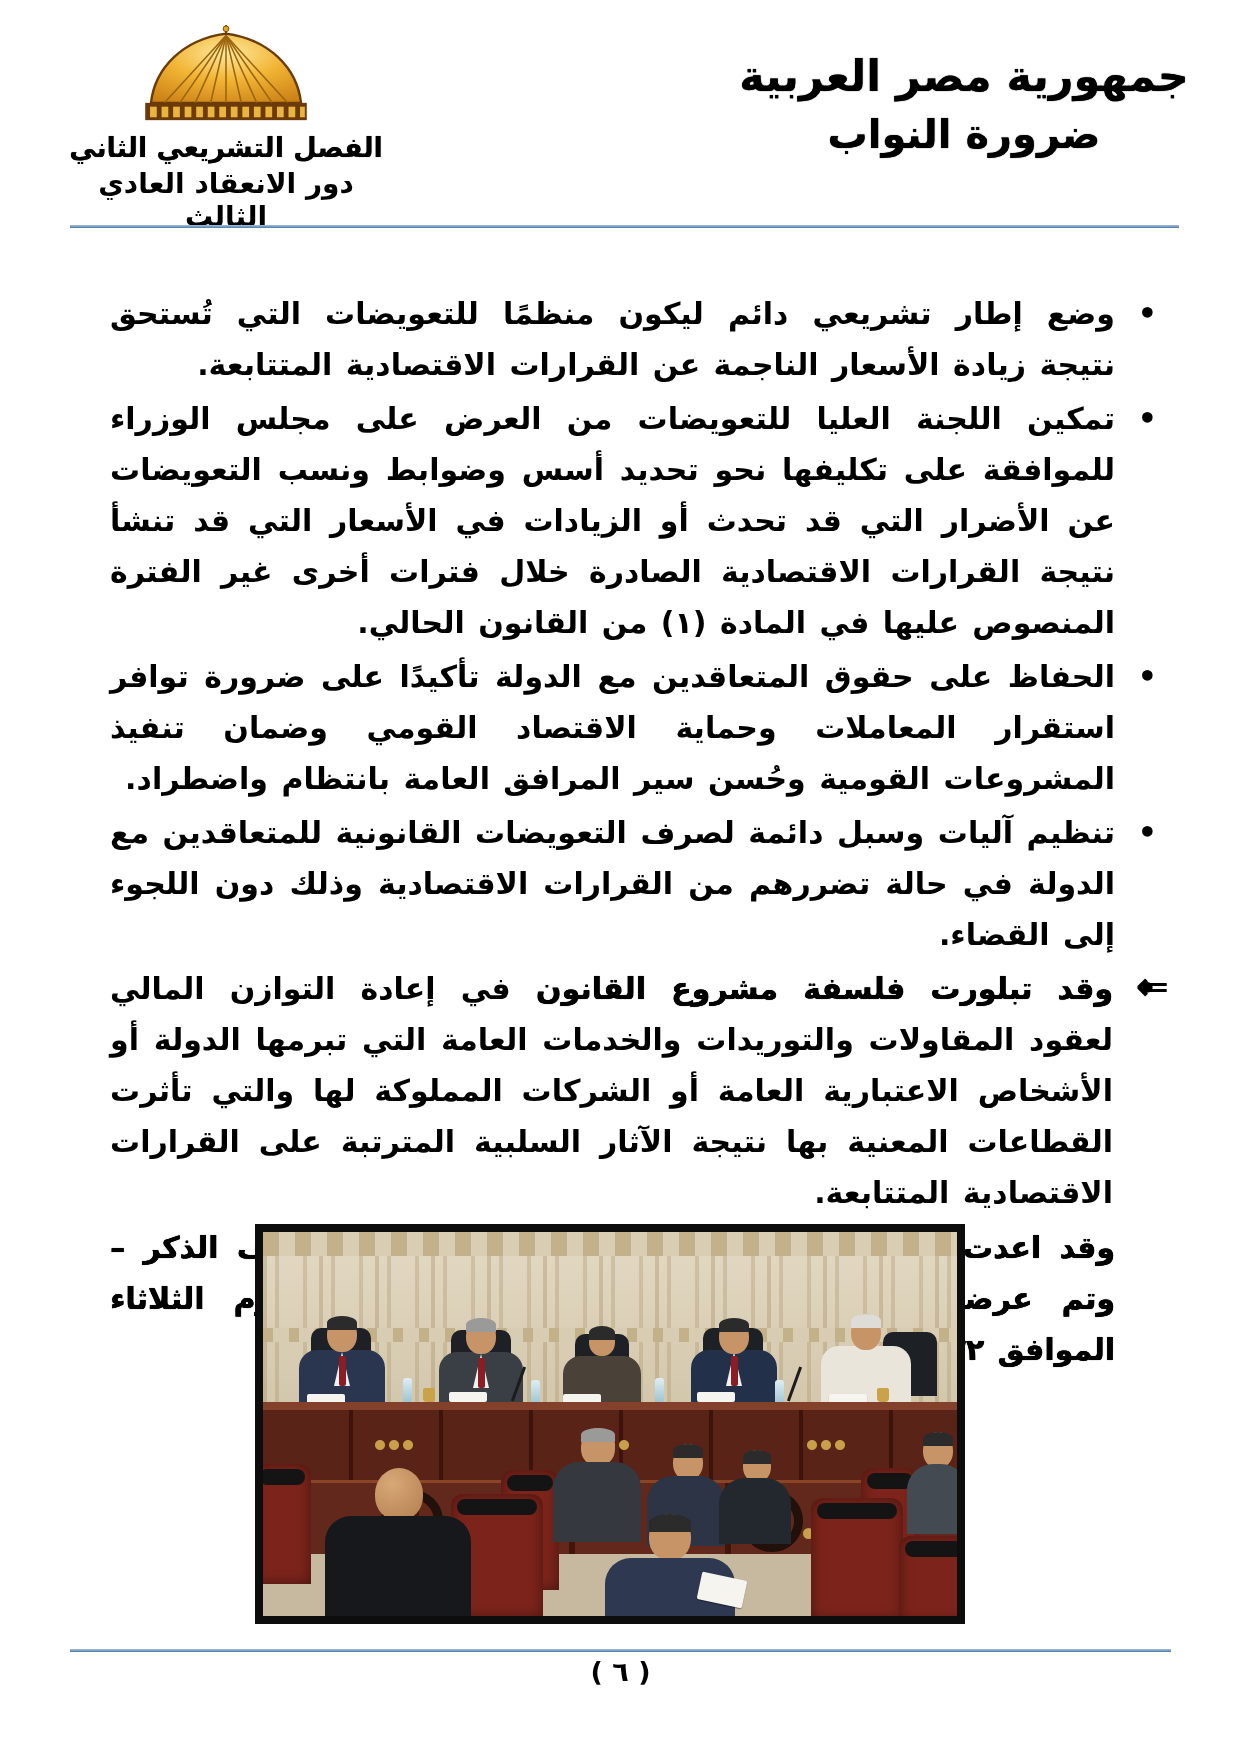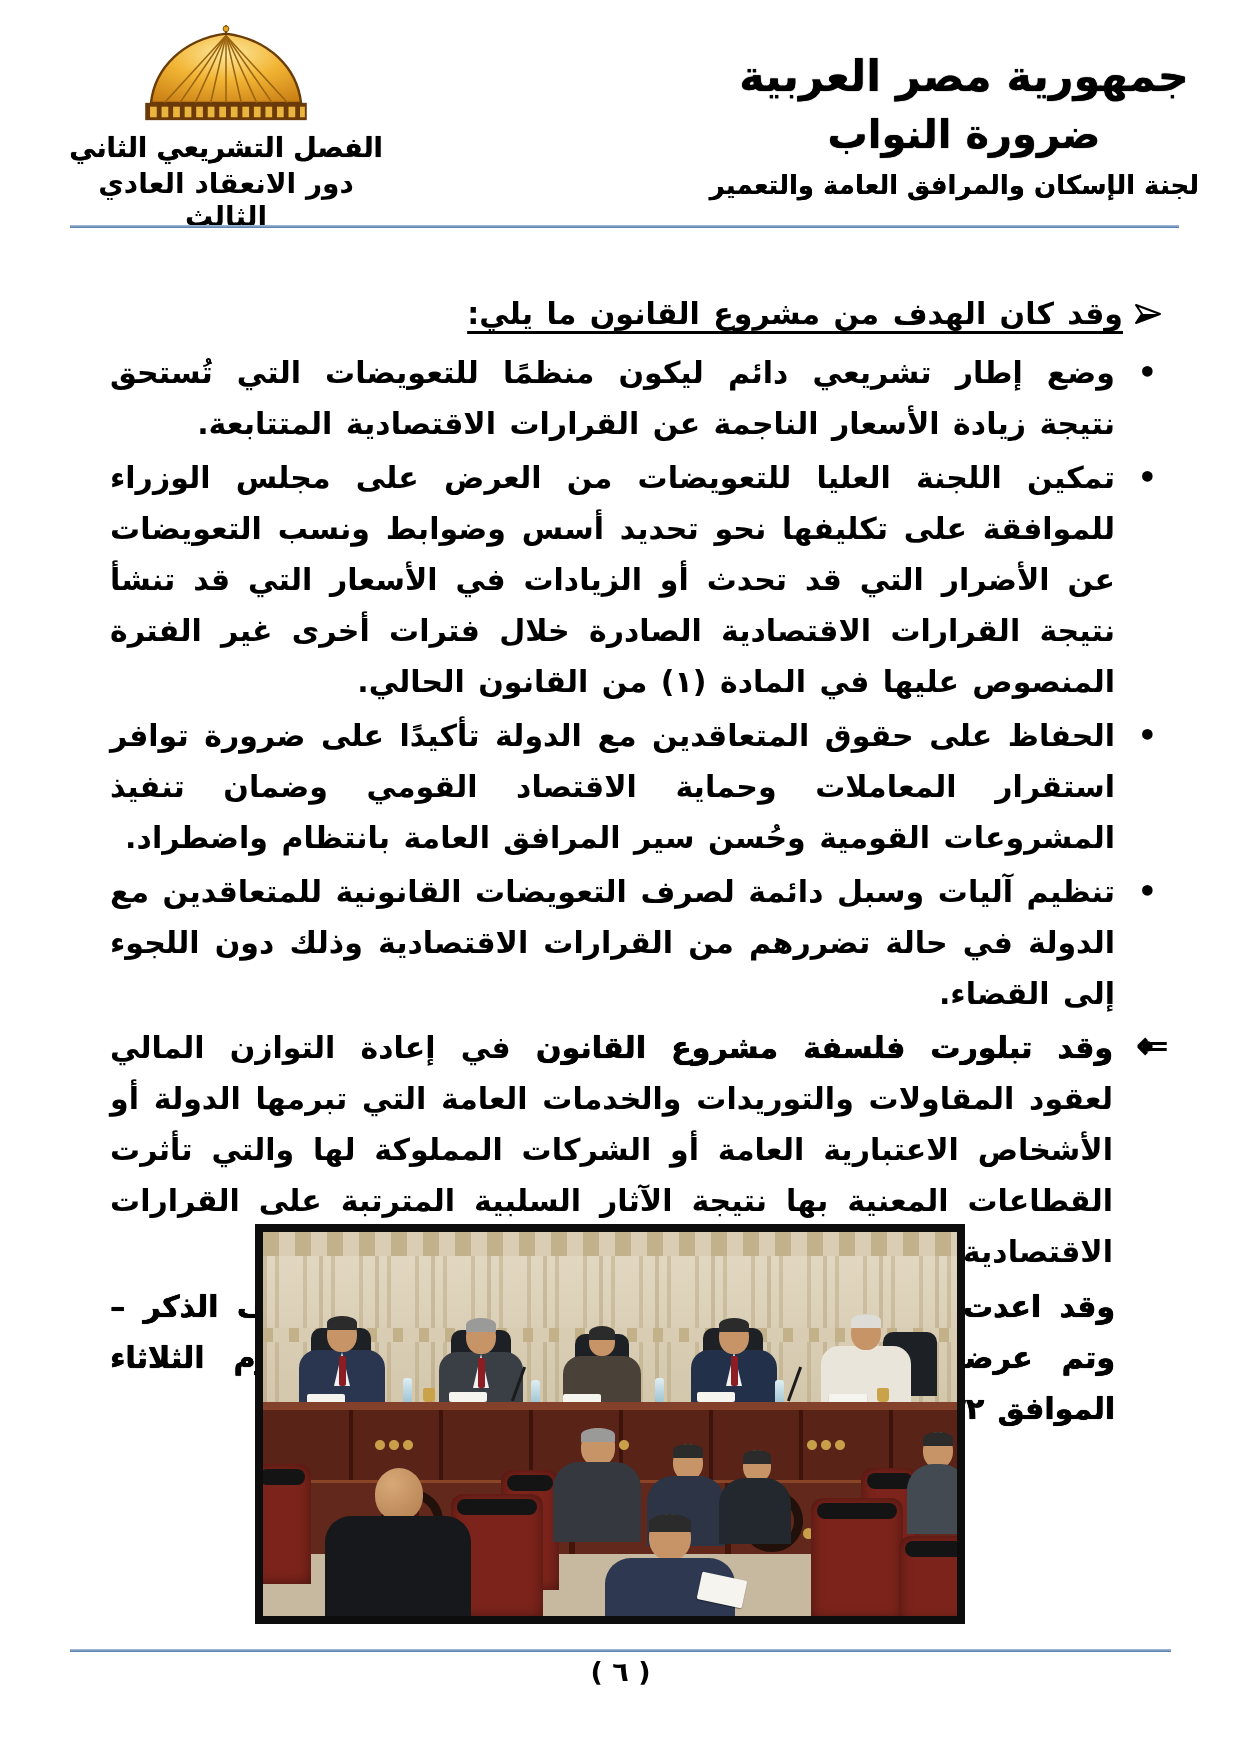--- a/index.html
+++ b/index.html
@@ -125,33 +125,26 @@
           <rect x="167" y="86" width="5" height="11"></rect>
       </g>
     </svg>
     <div class="emblem-l1">الفصل التشريعي الثاني</div>
     <div class="emblem-l2">دور الانعقاد العادي الثالث</div>
   </div>
 
   <div class="header-right">
     <div class="callig1">جمهورية مصر العربية</div>
     <div class="callig2">ضرورة النواب</div>
-    <div class="committee">لجنة الإسكان والمرافق العامة والتعمير</div>
   </div>
 
   <div class="sep-line"></div>
 
   <div class="content">
 
-    <div class="heading">
-      <span class="h-arrow"><svg width="30" height="24" viewBox="0 0 30 24">
-        <polygon points="3,3 27,12 3,21 9,12" fill="#fff" stroke="#000" stroke-width="2" stroke-linejoin="round"></polygon>
-        <polygon points="3,21 27,12 9,12" fill="#000"></polygon>
-      </svg></span><span class="h-text">وقد كان الهدف من مشروع القانون ما يلي:</span>
-    </div>
 
     <div class="bullet">
       <span class="mark">•</span>
       <span>وضع إطار تشريعي دائم ليكون منظمًا للتعويضات التي تُستحق نتيجة زيادة الأسعار الناجمة عن القرارات الاقتصادية المتتابعة.</span>
     </div>
     <div class="bullet">
       <span class="mark">•</span>
       <span>تمكين اللجنة العليا للتعويضات من العرض على مجلس الوزراء للموافقة على تكليفها نحو تحديد أسس وضوابط ونسب التعويضات عن الأضرار التي قد تحدث أو الزيادات في الأسعار التي قد تنشأ نتيجة القرارات الاقتصادية الصادرة خلال فترات أخرى غير الفترة المنصوص عليها في المادة (١) من القانون الحالي.</span>
     </div>
     <div class="bullet">

